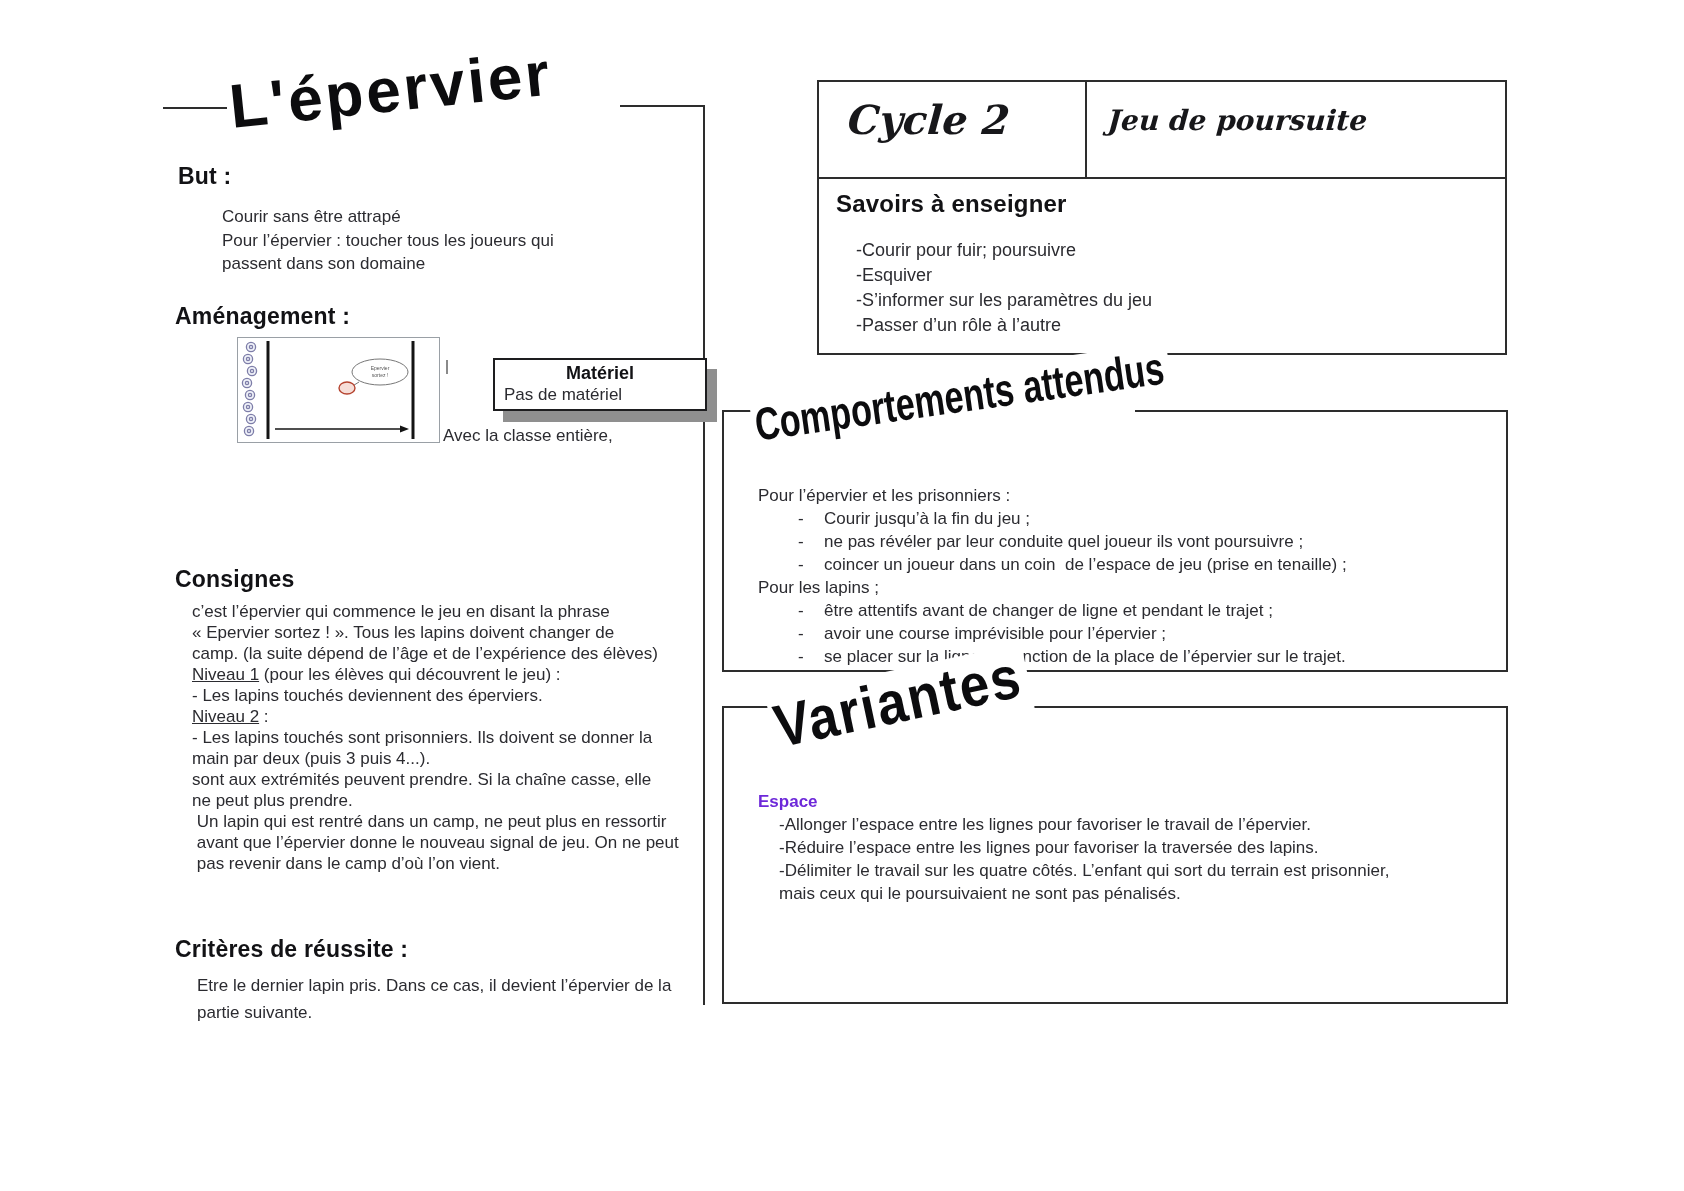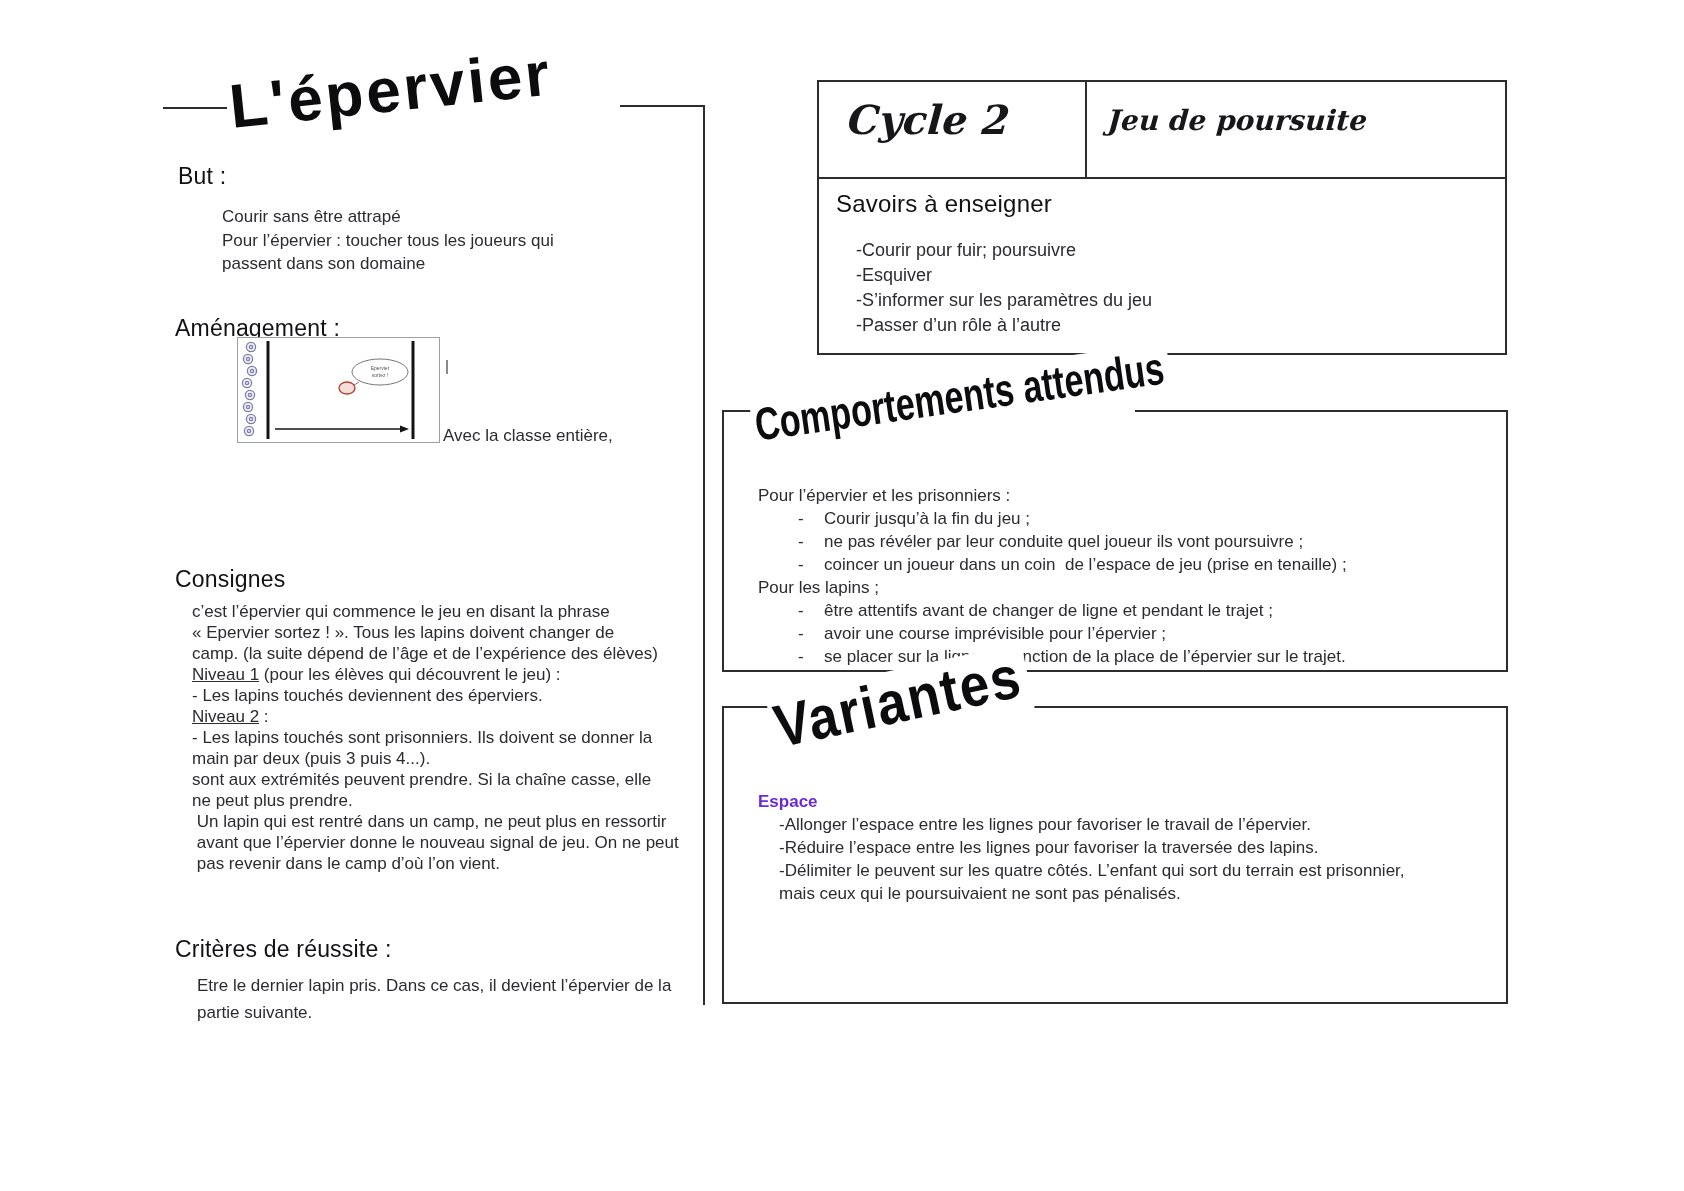--- a/index.html
+++ b/index.html
@@ -4,21 +4,21 @@
 <style>
   html,body{margin:0;padding:0;background:#e8e8e8;}
   .page{
     position:relative;width:1684px;height:1191px;background:#ffffff;
     font-family:"Liberation Sans", sans-serif;color:#2b2b30;overflow:hidden;
   }
   .abs{position:absolute;}
   .hseg{position:absolute;height:2px;background:#2d2d2d;}
   .vseg{position:absolute;width:2px;background:#2d2d2d;}
   .h1{
-    position:absolute;font-weight:normal;color:#121215;font-size:23px;
+    position:absolute;font-weight:bold;color:#121215;font-size:23px;
     letter-spacing:.2px;white-space:pre;
   }
   .body17{font-size:17px;color:#2b2b30;}
   .line{white-space:pre;}
   .it{}
   .u{text-decoration:underline;}
   .doc-title{
     position:absolute;left:233px;top:76px;font-size:62px;line-height:1;
     font-weight:bold;color:#0c0c0e;letter-spacing:3px;white-space:pre;
     transform:rotate(-6deg);transform-origin:left bottom;
@@ -62,21 +62,21 @@
 
   <div class="doc-title">L'épervier</div>
 
   <div class="h1" style="left:178px;top:163px">But :</div>
   <div class="abs body17 it" style="left:222px;top:205px;line-height:23.5px">
     <div class="line">Courir sans être attrapé</div>
     <div class="line">Pour l’épervier : toucher tous les joueurs qui</div>
     <div class="line">passent dans son domaine</div>
   </div>
 
-  <div class="h1" style="left:175px;top:315px">Aménagement :</div>
+  <div class="h1" style="left:175px;top:303px">Aménagement :</div>
 
   <svg class="abs" style="left:237px;top:337px" width="203" height="106" viewBox="0 0 203 106">
     <rect x="0.5" y="0.5" width="202" height="105" fill="#ffffff" stroke="#9aa0a6" stroke-width="1"></rect>
     <line x1="31" y1="4" x2="31" y2="102" stroke="#141414" stroke-width="3"></line>
     <line x1="176" y1="4" x2="176" y2="102" stroke="#141414" stroke-width="3"></line>
     <g stroke="#7d7da8" fill="#eef0f8" stroke-width="1.3">
       <circle cx="14" cy="10" r="4.6"></circle>
         <circle cx="11" cy="22" r="4.6"></circle>
       <circle cx="15" cy="34" r="4.6"></circle>
         <circle cx="10" cy="46" r="4.6"></circle>
@@ -96,20 +96,24 @@
     <ellipse cx="143" cy="35" rx="28" ry="13" fill="#ffffff" stroke="#777777" stroke-width="1"></ellipse>
     <line x1="122" y1="45" x2="114" y2="50" stroke="#777777" stroke-width="1"></line>
     <text x="143" y="33" font-size="5" fill="#555555" text-anchor="middle">Epervier</text>
     <text x="143" y="40" font-size="5" fill="#555555" text-anchor="middle">sortez !</text>
     <ellipse cx="110" cy="51" rx="8" ry="6" fill="#f6ded8" stroke="#b5432f" stroke-width="1.4"></ellipse>
     <line x1="38" y1="92" x2="166" y2="92" stroke="#141414" stroke-width="1.6"></line>
     <polygon points="172,92 163,88.5 163,95.5" fill="#141414"></polygon>
   </svg>
   <div class="vseg" style="left:446px;top:360px;height:14px;width:2px;background:#8a8a8a"></div>
 
+  <div class="materiel-box">
+    <div class="materiel-title">Matériel</div>
+    <div class="materiel-body">Pas de matériel</div>
+  </div>
 
   <div class="abs body17 line" style="left:443px;top:426px">Avec la classe entière,</div>
 
   <div class="h1" style="left:175px;top:566px">Consignes</div>
   <div class="abs body17" style="left:192px;top:601px;line-height:21px;width:540px">
     <div class="line">c’est l’épervier qui commence le jeu en disant la phrase</div>
     <div class="line">« Epervier sortez ! ». Tous les lapins doivent changer de</div>
     <div class="line">camp. (la suite dépend de l’âge et de l’expérience des élèves)</div>
     <div class="line"><span class="u">Niveau 1</span><span> (pour les élèves qui découvrent le jeu) :</span></div>
     <div class="line">- Les lapins touchés deviennent des éperviers.</div>
@@ -170,18 +174,18 @@
   <div class="hseg" style="left:722px;top:1002px;width:786px"></div>
   <div class="hseg" style="left:722px;top:706px;width:52px"></div>
   <div class="hseg" style="left:1032px;top:706px;width:476px"></div>
   <div class="box-title title-variantes">Variantes</div>
 
   <div class="abs rbody" style="left:758px;top:790px;width:740px">
     <div class="line" style="font-weight:bold;color:#6d28d9">Espace</div>
     <div style="padding-left:21px">
       <div class="line">-Allonger l’espace entre les lignes pour favoriser le travail de l’épervier.</div>
       <div class="line">-Réduire l’espace entre les lignes pour favoriser la traversée des lapins.</div>
-      <div class="line">-Délimiter le peuvent sur les quatre côtés. L’enfant qui sort du terrain est prisonnier,</div>
+      <div class="line">-Délimiter le travail sur les quatre côtés. L’enfant qui sort du terrain est prisonnier,</div>
       <div class="line">mais ceux qui le poursuivaient ne sont pas pénalisés.</div>
     </div>
   </div>
 
 </div>
 
 </body></html>

